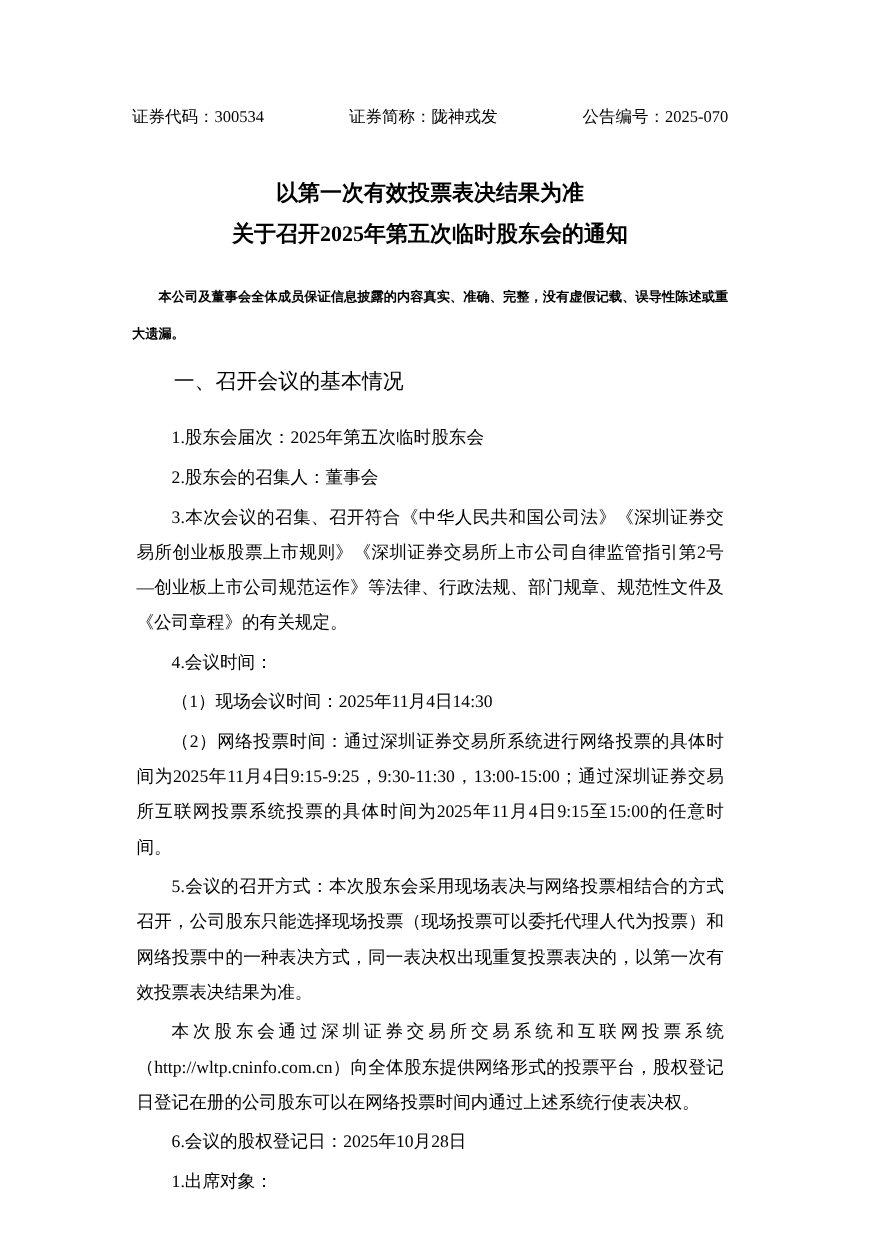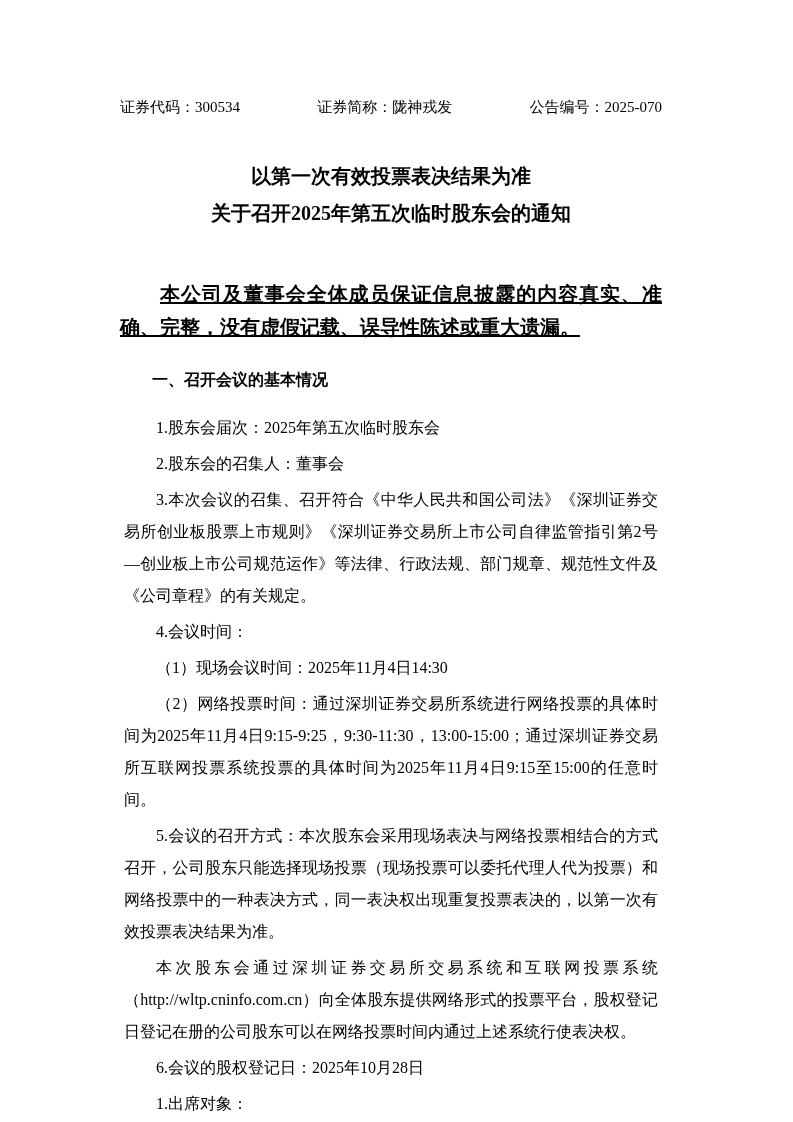--- a/index.html
+++ b/index.html
@@ -30,32 +30,31 @@
     white-space: nowrap;
   }
   .titles {
     margin-top: 40px;
     text-align: center;
     font-weight: bold;
     font-size: 20px;
     line-height: 37px;
   }
   .declaration {
-    margin-top: 46px;
+    margin-top: 22px;
     font-weight: bold;
-    font-size: 20px;
+    font-size: 12px;
     line-height: 33px;
     text-indent: 2em;
     text-align: justify;
-    text-decoration: underline;
   }
   .section-heading {
     margin-top: 7px;
-    font-weight: bold;
-    font-size: 16px;
+    font-weight: normal;
+    font-size: 19px;
     line-height: 32px;
     text-indent: 2em;
   }
   .para {
     margin: 4px;
     font-size: 16px;
     line-height: 32px;
     text-indent: 2em;
     text-align: justify;
   }

